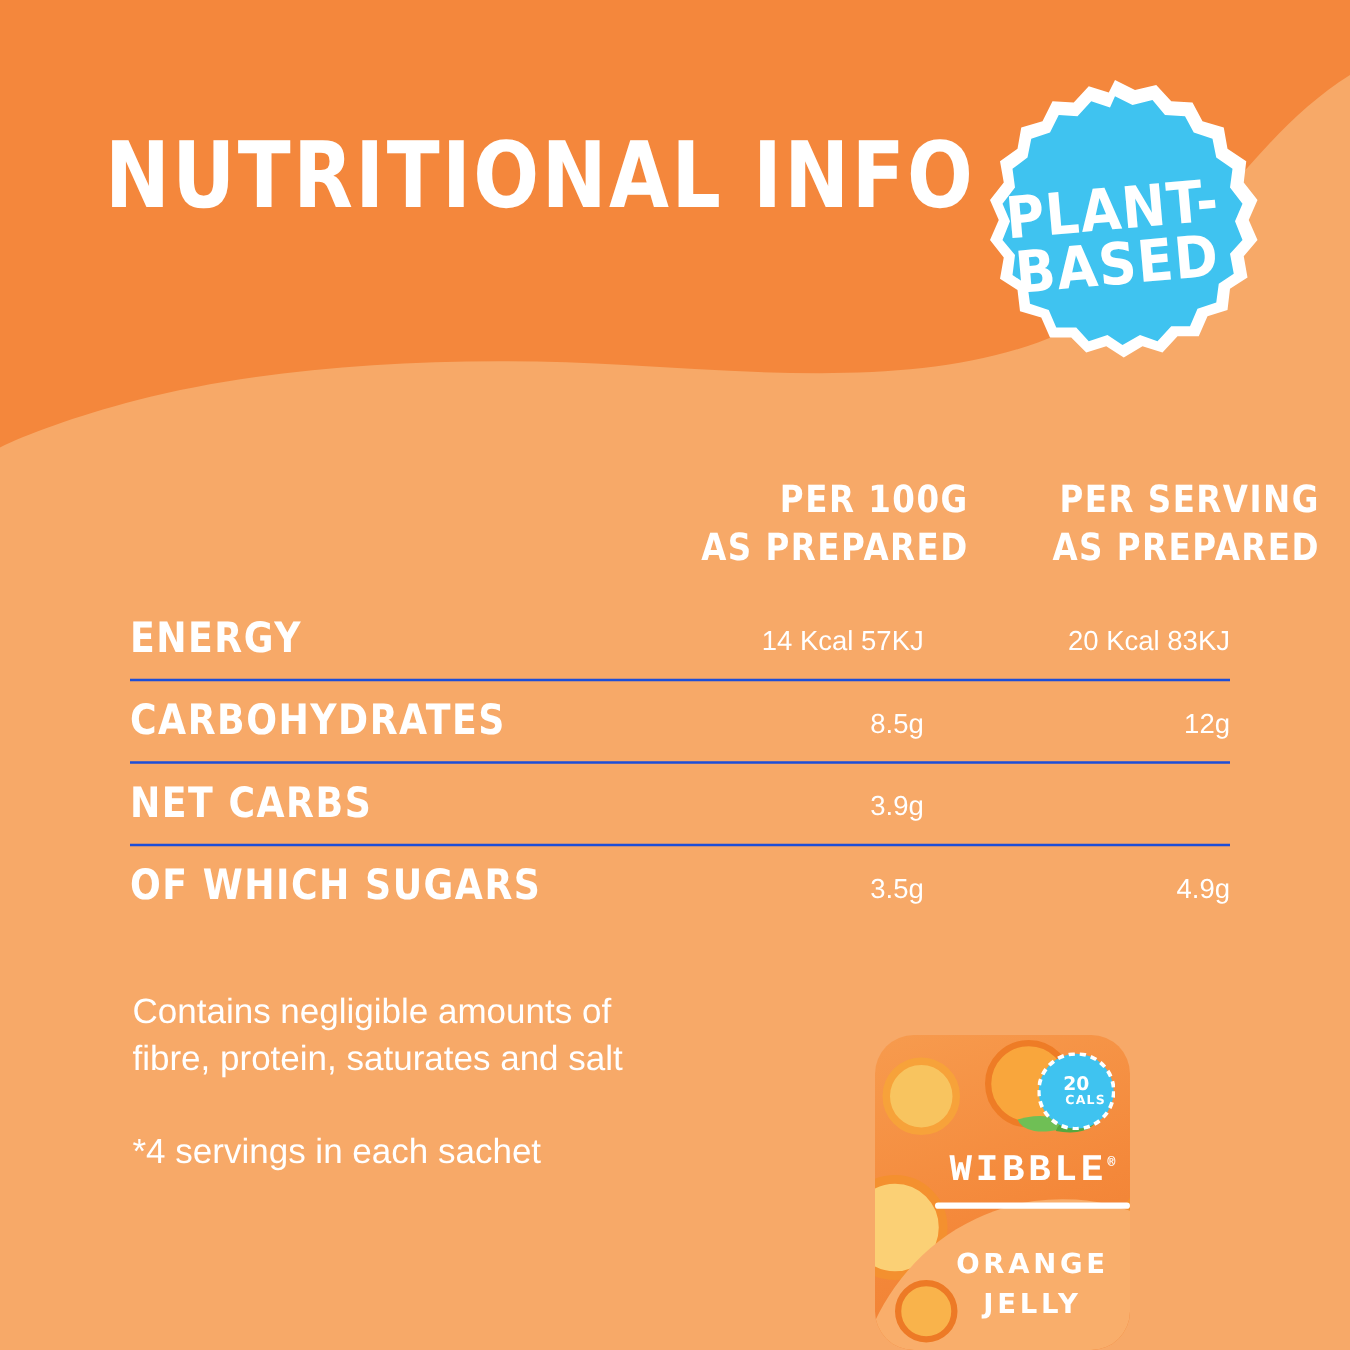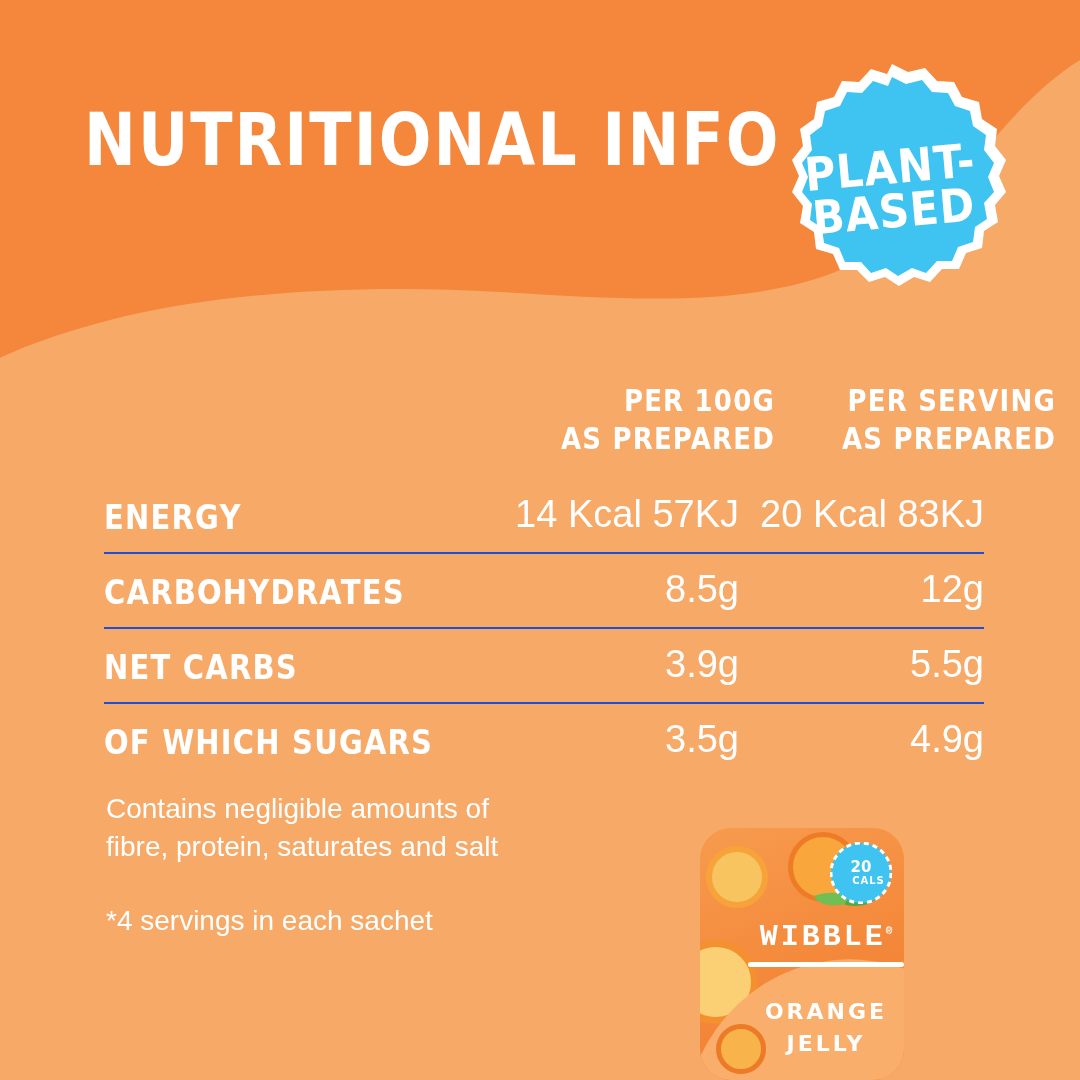--- a/index.html
+++ b/index.html
@@ -121,21 +121,21 @@
     font-size: 29px;
     letter-spacing: 1.2px;
     color: #FFFFFF;
     text-transform: uppercase;
     transform: scaleY(1.15);
     transform-origin: left center;
   }
   .row-val {
     font-family: "Liberation Sans", sans-serif;
     font-weight: normal;
-    font-size: 38px;
+    font-size: 22px;
     color: #FFFFFF;
     text-align: right;
   }
   .v-100  { flex: 0 0 255px; }
   .v-serv { flex: 0 0 245px; }
 
   
   .notes {
     position: absolute;
     top: 790px;
@@ -313,21 +313,20 @@
 
   <div class="row">
     <div class="row-label">CARBOHYDRATES</div>
     <div class="row-val v-100">8.5g</div>
     <div class="row-val v-serv">12g</div>
   </div>
 
   <div class="row">
     <div class="row-label">NET CARBS</div>
     <div class="row-val v-100">3.9g</div>
-    <div class="row-val v-serv">5.5g</div>
   </div>
 
   <div class="row">
     <div class="row-label">OF WHICH SUGARS</div>
     <div class="row-val v-100">3.5g</div>
     <div class="row-val v-serv">4.9g</div>
   </div>
 
 </div>
 

